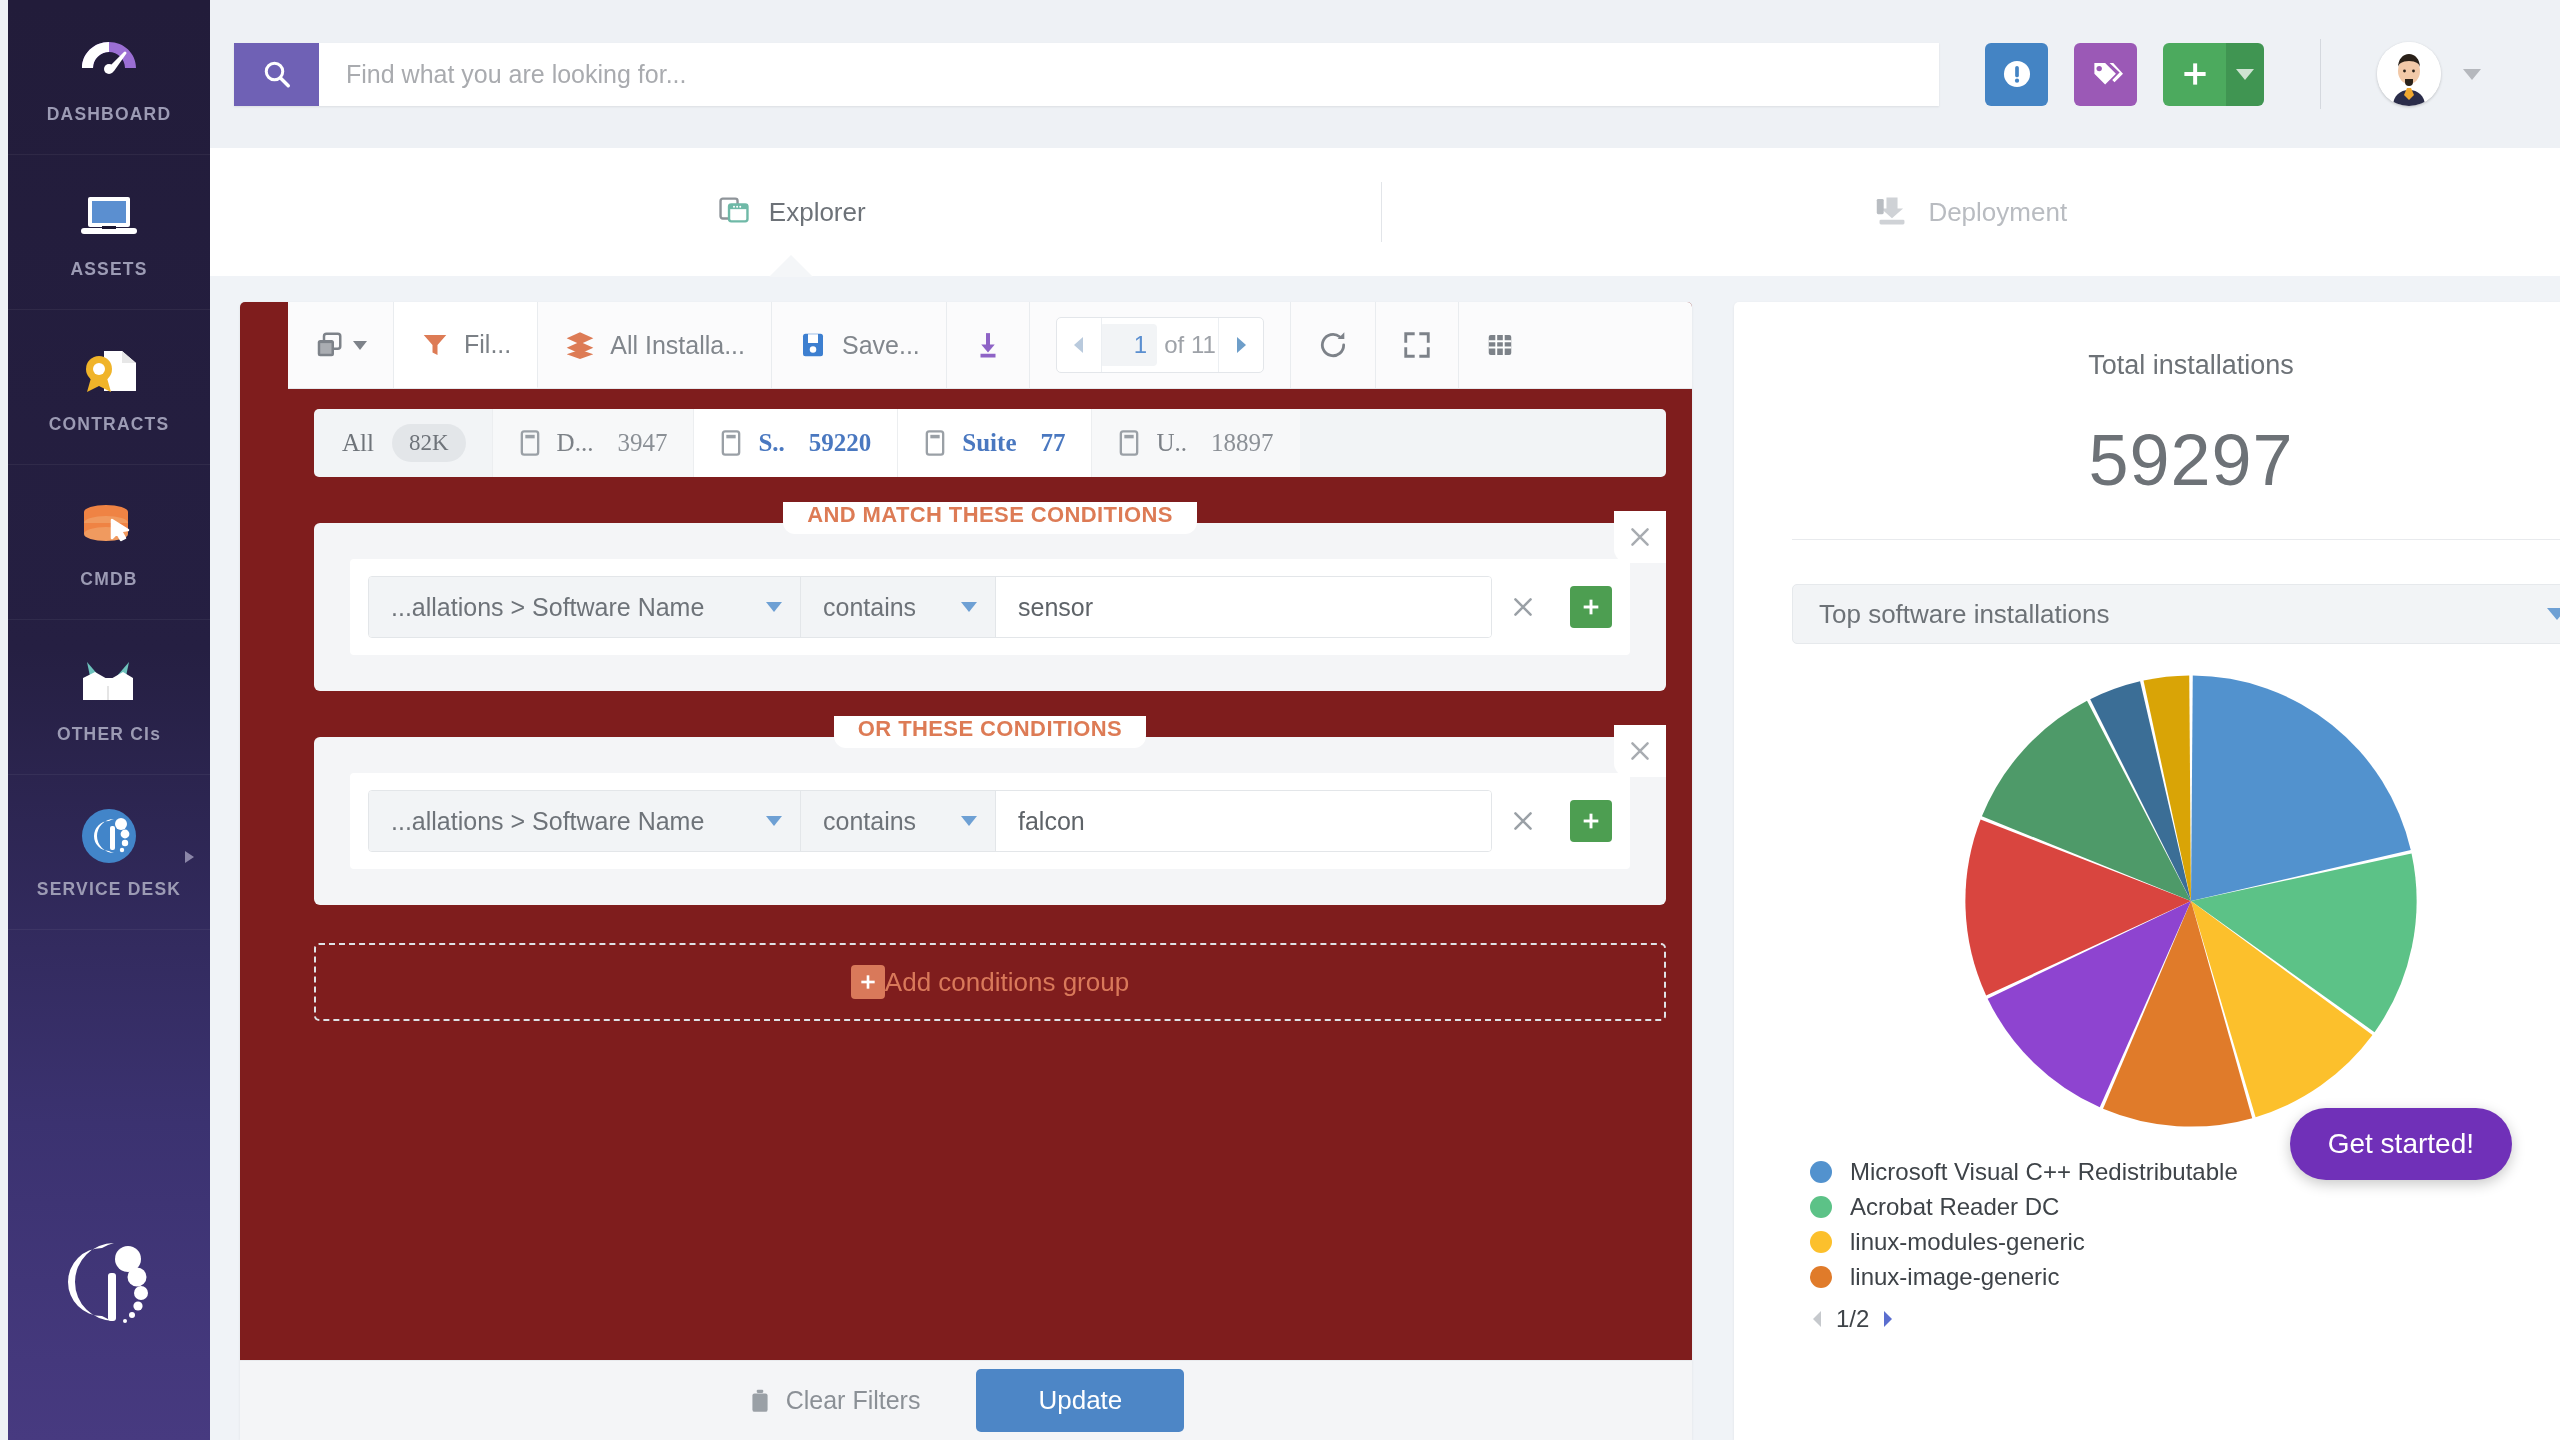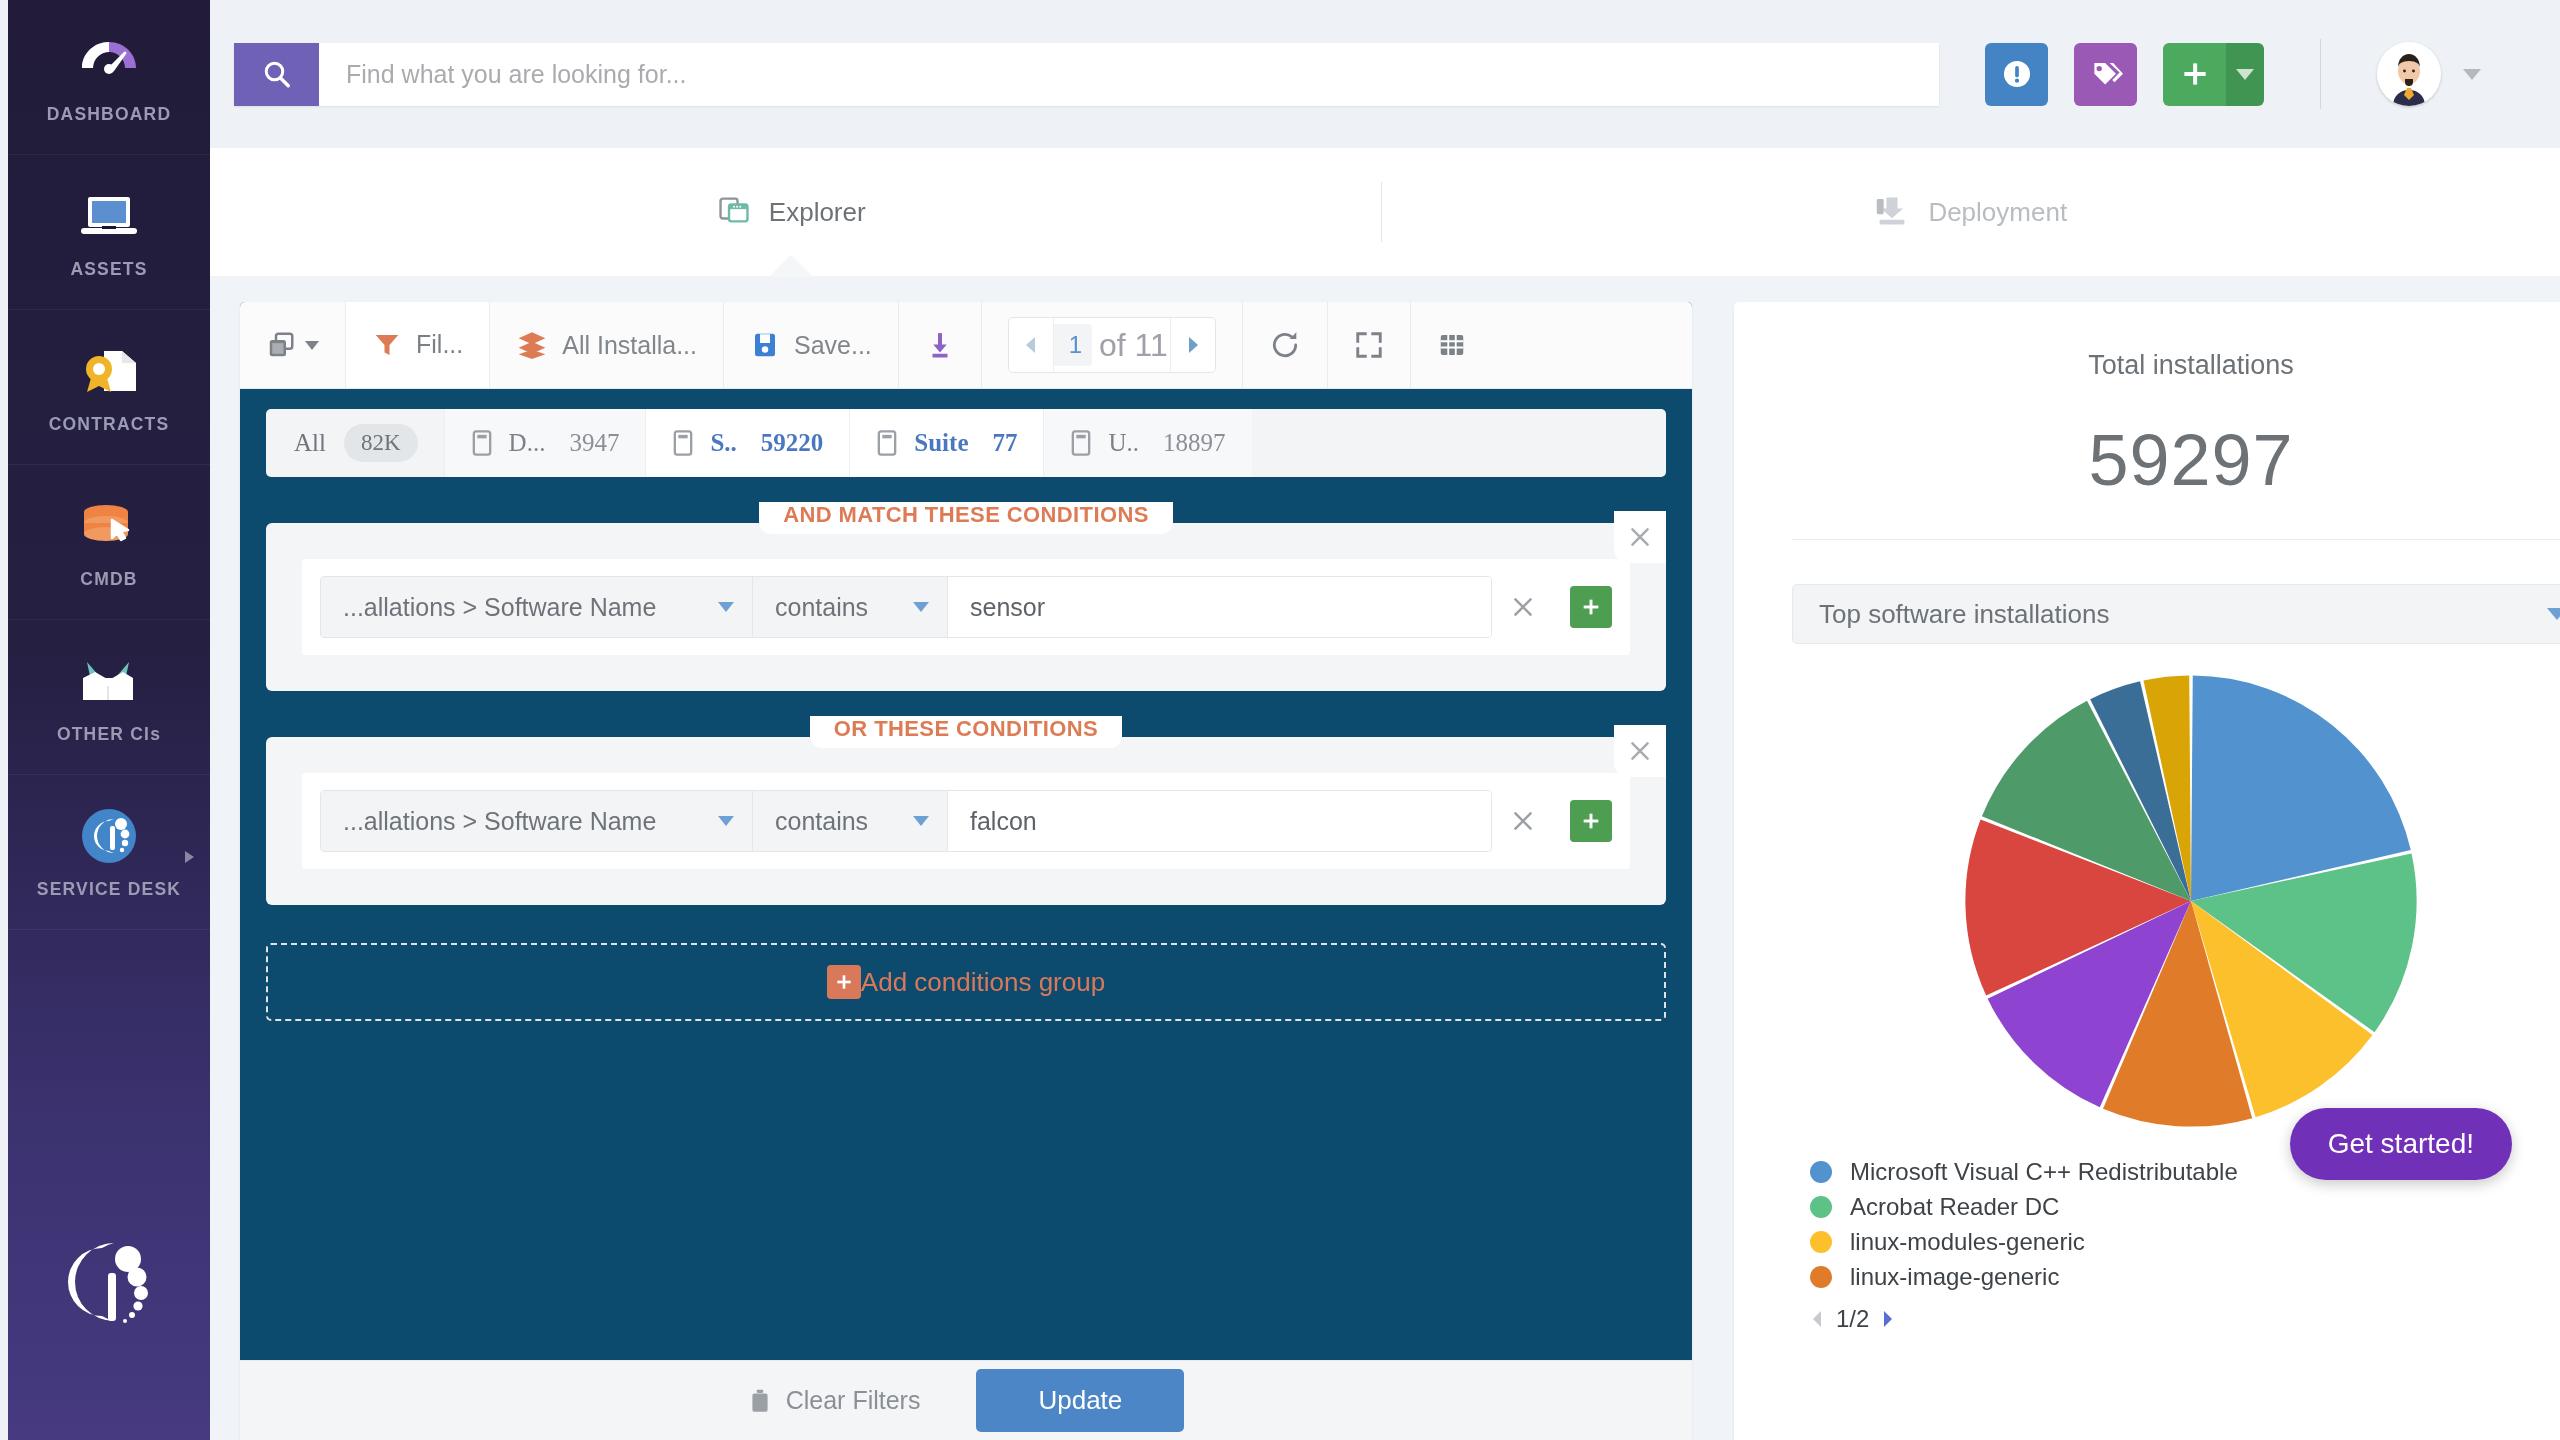--- a/index.html
+++ b/index.html
@@ -94,42 +94,43 @@
     bottom: -1px; width: 0; height: 0;
     border-left: 22px solid transparent; border-right: 22px solid transparent;
     border-bottom: 22px solid #f4f6f8;
   }
 
   
   .workspace { position: absolute; left: 202px; top: 276px; right: 0; bottom: 0; background: #f0f3f7; }
 
   .panel-left {
     position: absolute; left: 38px; top: 26px; width: 1452px; bottom: 0;
-    background: #0c4a6e; border-radius: 5px 5px 0 0;
+    background: #7f1d1d; border-radius: 5px 5px 0 0;
     box-shadow: 0 1px 3px rgba(0,0,0,0.07);
     overflow: hidden;
+    padding-left: 48px;
   }
   
   .toolbar { display: flex; height: 87px; border-bottom: 1px solid #e6e9ed; background: #fbfbfc; }
   .tb-cell {
     display: flex; align-items: center; justify-content: center; gap: 14px;
     padding: 0 26px; border-right: 1px solid #e9ecef; cursor: pointer;
     font-size: 25px; color: #81868c; height: 100%;
   }
   .tb-cell.active { background: #ffffff; border-bottom: 1px solid #ffffff; position: relative; top: 0; color: #7b8086; }
   .tb-cell.nogap { gap: 9px; }
   .pager {
     display: flex; align-items: center; background: #fff; border: 1px solid #e3e6ea;
     border-radius: 5px; height: 56px; margin: 0 22px; overflow: hidden;
   }
   .pg-arrow { width: 44px; height: 100%; display:flex; align-items:center; justify-content:center; cursor:pointer; }
   .pg-mid { display: flex; align-items: center; justify-content: flex-end; gap: 0; width: 118px;
     border-left: 1px solid #eceff2; border-right: 1px solid #eceff2; height: 100%; padding-right: 2px; overflow:hidden; }
   .pg-num { background: #f2f4f6; border-radius: 4px; padding: 7px 10px 7px 34px; font-size: 24px; color: #5b8fd0; }
-  .pg-of { font-size: 32px; color: #9ea2a8; margin-left: 7px; white-space: nowrap; }
+  .pg-of { font-size: 24px; color: #9ea2a8; margin-left: 7px; white-space: nowrap; }
 
   
   .statusrow {
     margin: 20px 26px 0 26px; background: #f2f4f6; border-radius: 5px;
     display: flex; align-items: center; height: 68px; padding: 0 0 0 28px; gap: 0; font-family: Liberation Serif, serif;
   }
   .st-all { display: flex; align-items: center; gap: 18px; padding-right: 26px; cursor: pointer; }
   .st-all .lbl { font-size: 25px; color: #6f747a; }
   .st-all .cnt { background: #e3e6e9; border-radius: 22px; padding: 6px 17px; font-size: 23px; color: #6f747a; }
   .st-tab {

